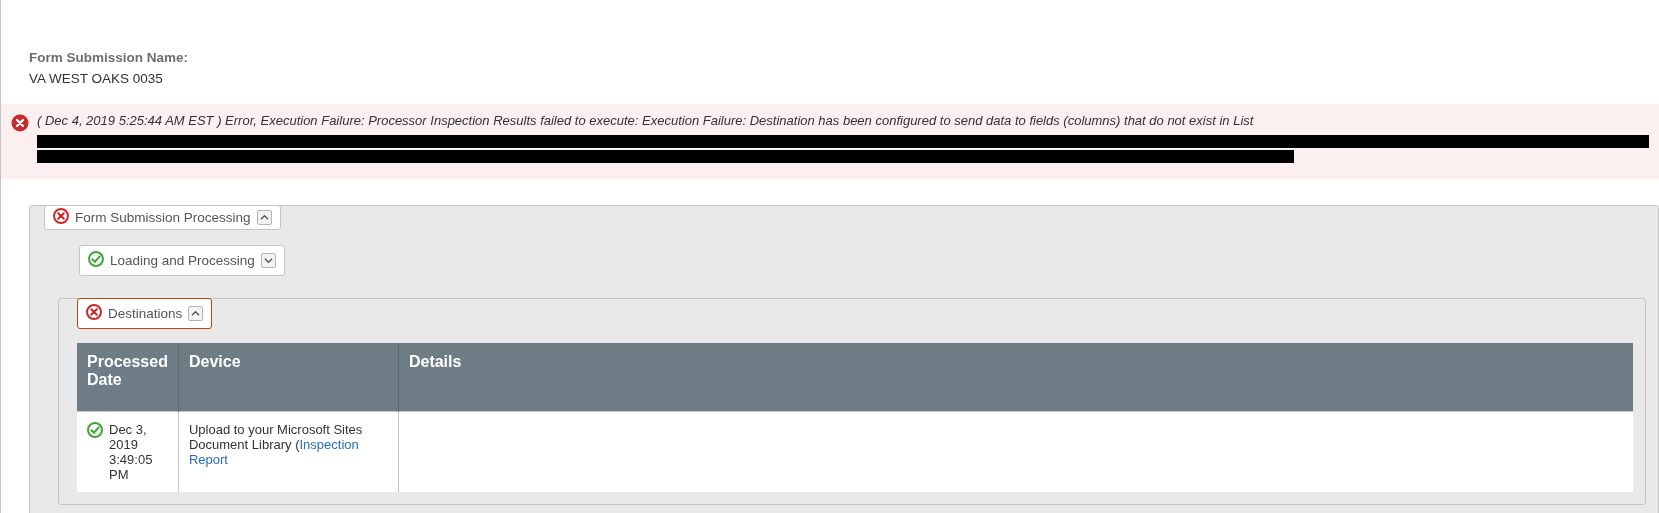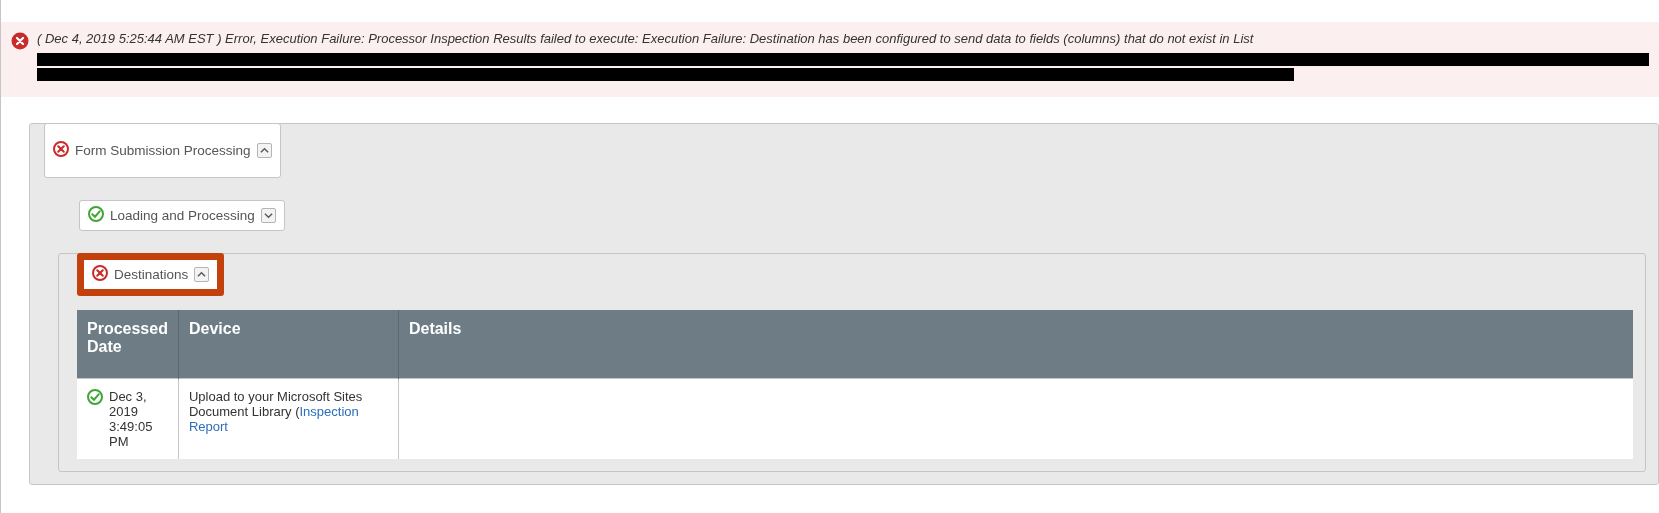--- a/index.html
+++ b/index.html
@@ -91,33 +91,33 @@
     background: #e9e9e9;
     margin: 0;
   }
   .panel-header {
     display: inline-flex;
     align-items: center;
     gap: 6px;
     background: #fff;
     border: 1px solid #c5c5c5;
     border-radius: 3px;
-    padding: 17px 8px;
+    padding: 2px 8px;
     margin: -1px 0 0 14px;
     position: relative;
     top: 0;
     cursor: pointer;
     color: #555;
     font-size: 13.5px;
   }
   .panel-body {
     padding: 14px 12px 12px 28px;
   }
   .sub-panel-wrap {
-    margin-top: 8px;
+    margin-top: 1px;
     padding-left: 21px;
   }
   .sub-panel-header {
     display: inline-flex;
     align-items: center;
     gap: 6px;
     background: #fff;
     border: 1px solid #c5c5c5;
     border-radius: 3px;
     padding: 5px 8px;
@@ -130,21 +130,21 @@
     border: 1px solid #c5c5c5;
     border-radius: 3px;
     background: #e9e9e9;
     padding: 0 12px 12px 18px;
   }
   .dest-header {
     display: inline-flex;
     align-items: center;
     gap: 6px;
     background: #fff;
-    border: 7px solid #c2410c;
+    border: 1px solid #c2410c;
     border-radius: 3px;
     padding: 5px 8px;
     margin: -1px 0 0 0;
     cursor: pointer;
     color: #555;
     font-size: 13.5px;
     position: relative;
     top: 0;
   }
   table.dest-table {
@@ -195,20 +195,24 @@
   .cell-flex { display:flex; gap:6px; align-items:flex-start; }
 </style>
 </head>
 <body>
 
 <div class="page">
 
   <div class="meta-block meta-indent">
   </div>
 
+  <div class="form-name-block">
+    <div class="form-name-label">Form Submission Name:</div>
+    <div class="form-name-value">VA WEST OAKS 0035</div>
+  </div>
 
   <div class="error-banner">
     <span class="error-icon">
       <svg width="18" height="18" viewBox="0 0 18 18">
         <circle cx="9" cy="9" r="8.5" fill="#c92a2a"></circle>
         <path d="M6 6 L12 12 M12 6 L6 12" stroke="#fff" stroke-width="2.2" stroke-linecap="round"></path>
       </svg>
     </span>
     <div class="error-text">
       <span>( Dec 4, 2019 5:25:44 AM EST ) Error, Execution Failure: Processor Inspection Results failed to execute: Execution Failure: Destination has been configured to send data to fields (columns) that do not exist in List</span>

